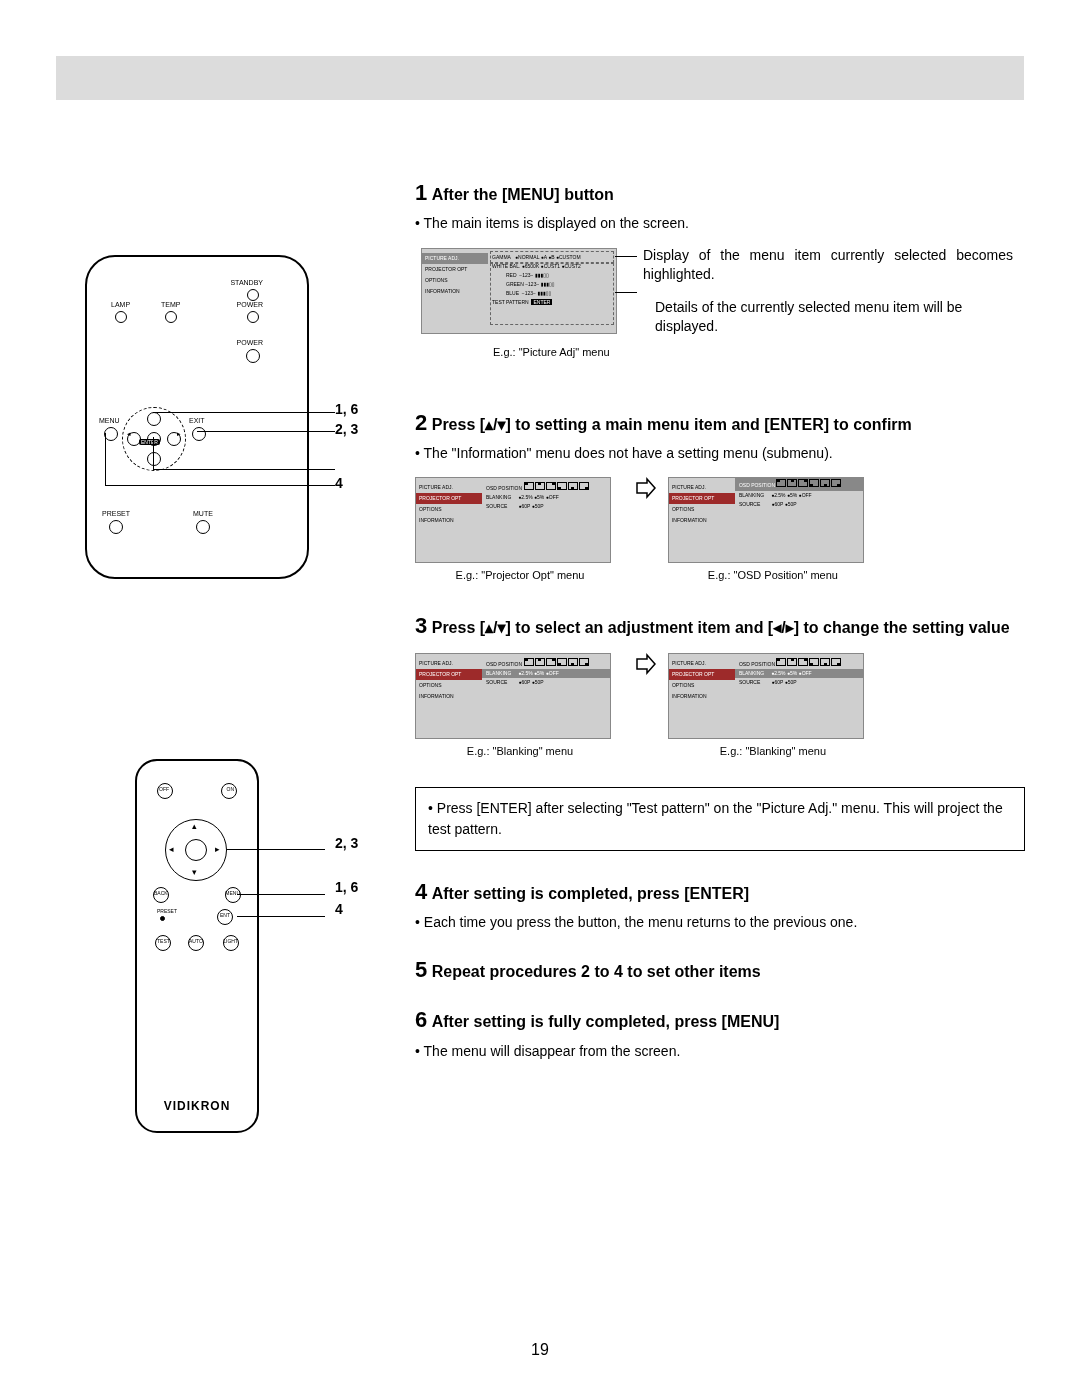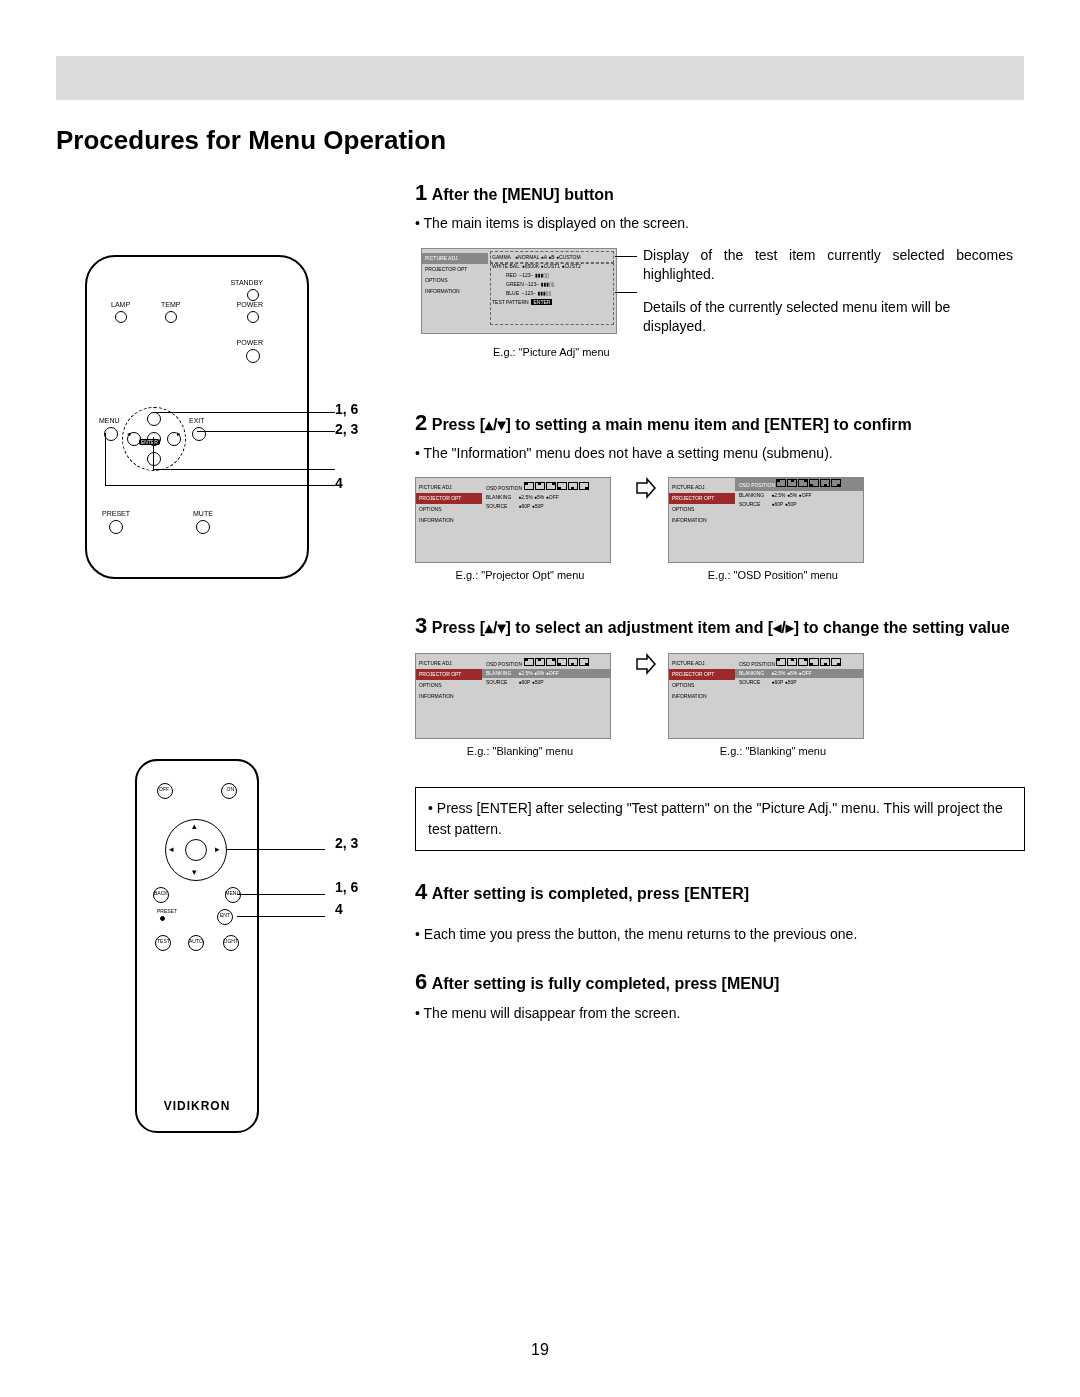--- a/index.html
+++ b/index.html
@@ -45,21 +45,20 @@
   .pos-icons .bl::after{left:0;bottom:0}.pos-icons .bc::after{left:2.5px;bottom:0}.pos-icons .br::after{right:0;bottom:0}
   .dashbox{position:absolute;border:1px dashed #666}
   .lead{position:absolute;border-top:1px solid #000}
   .leadtext{font-size:14px;line-height:1.4}
 </style>
 </head>
 <body>
 
 <div class="page">
   <div class="topband"></div>
-  <div class="title">Procedures for Menu Operation</div>
 
   <div class="leftcol">
 
     <div class="topunit">
       <span class="lbl" style="top:22px;right:44px">STANDBY</span>
       <span class="circle led" style="position:absolute;top:32px;right:48px"></span>
 
       <span class="lbl" style="top:44px;left:24px">LAMP</span>
       <span class="circle led" style="position:absolute;top:54px;left:28px"></span>
       <span class="lbl" style="top:44px;left:74px">TEMP</span>
@@ -163,22 +162,22 @@
             <div style="padding-left:14px"><span>RED</span>&nbsp;&nbsp;<span>−123−</span> ▮▮▮▯▯</div>
             <div style="padding-left:14px"><span>GREEN</span> <span>−123−</span> ▮▮▮▯▯</div>
             <div style="padding-left:14px"><span>BLUE</span>&nbsp;&nbsp;<span>−123−</span> ▮▮▮▯▯</div>
             <div><span>TEST PATTERN</span>&nbsp;&nbsp;<span style="background:#000;color:#fff;padding:0 2px">ENTER</span></div>
           </div>
           <div class="dashbox" style="top:2px;left:68px;width:122px;height:10px"></div>
           <div class="dashbox" style="top:14px;left:68px;width:122px;height:60px"></div>
         </div>
         <div class="lead" style="top:8px;left:200px;width:22px"></div>
         <div class="lead" style="top:44px;left:200px;width:22px"></div>
-        <div class="leadtext" style="position:absolute;left:228px;top:-2px;width:370px;text-align:justify">Display of the test item currently selected becomes highlighted.</div>
-        <div class="leadtext" style="position:absolute;left:228px;top:50px;width:370px">Details of the currently selected menu item will be displayed.</div>
+        <div class="leadtext" style="position:absolute;left:228px;top:-2px;width:370px;text-align:justify">Display of the menu item currently selected becomes highlighted.</div>
+        <div class="leadtext" style="position:absolute;left:240px;top:50px;width:370px">Details of the currently selected menu item will be displayed.</div>
         <div class="osd-cap" style="position:absolute;top:92px;left:78px">E.g.: "Picture Adj" menu</div>
       </div>
     </div>
 
     <div style="margin-top:32px">
       <span class="stepnum">2</span>
       <span class="stephead">Press [▴/▾] to setting a main menu item and [ENTER] to confirm</span>
       <div class="body bul" style="margin-top:8px">The "Information" menu does not have a setting menu (submenu).</div>
 
       <div style="margin-top:14px;white-space:nowrap">
@@ -267,23 +266,27 @@
       </div>
     </div>
 
     <div class="notebox" style="margin-top:30px">
       <span class="bul">Press [ENTER] after selecting "Test pattern" on the "Picture Adj." menu. This will project the test pattern.</span>
     </div>
 
     <div style="margin-top:28px">
       <span class="stepnum">4</span>
       <span class="stephead">After setting is completed, press [ENTER]</span>
-      <div class="body bul" style="margin-top:20px">Each time you press the button, the menu returns to the previous one.</div>
-    </div>
-
+      <div class="body bul" style="margin-top:8px">Each time you press the button, the menu returns to the previous one.</div>
+    </div>
+
+    <div style="margin-top:24px">
+      <span class="stepnum">5</span>
+      <span class="stephead">Repeat procedures 2 to 4 to set other items</span>
+    </div>
 
     <div style="margin-top:24px">
       <span class="stepnum">6</span>
       <span class="stephead">After setting is fully completed, press [MENU]</span>
       <div class="body bul" style="margin-top:9px">The menu will disappear from the screen.</div>
     </div>
   </div>
 
   <div class="pagenum">19</div>
 </div>

